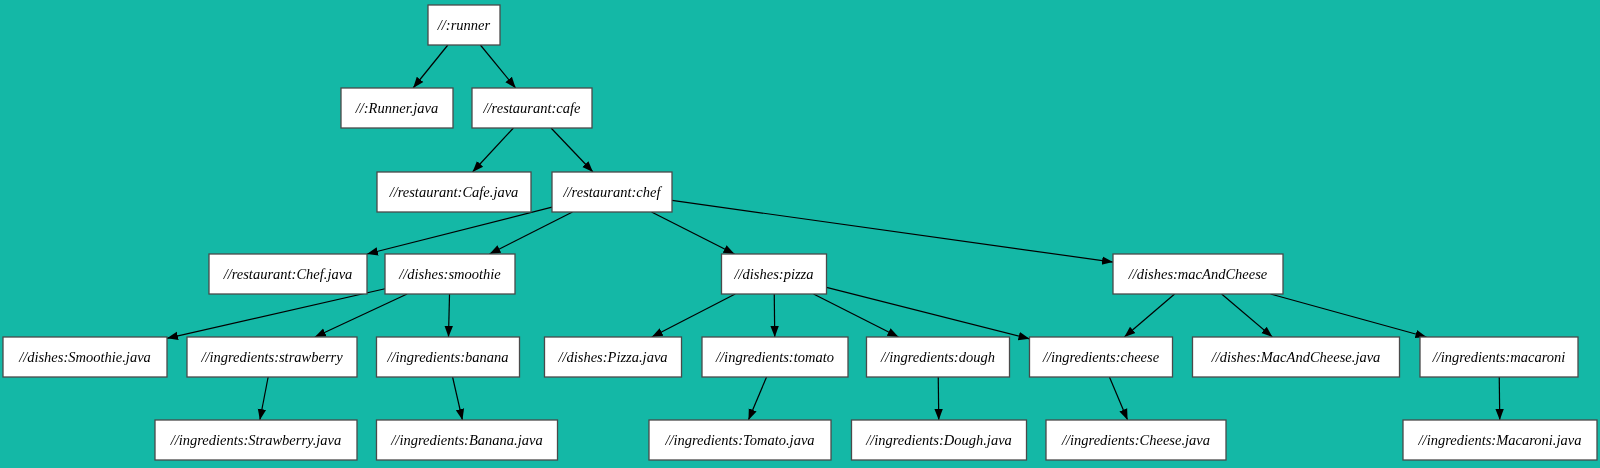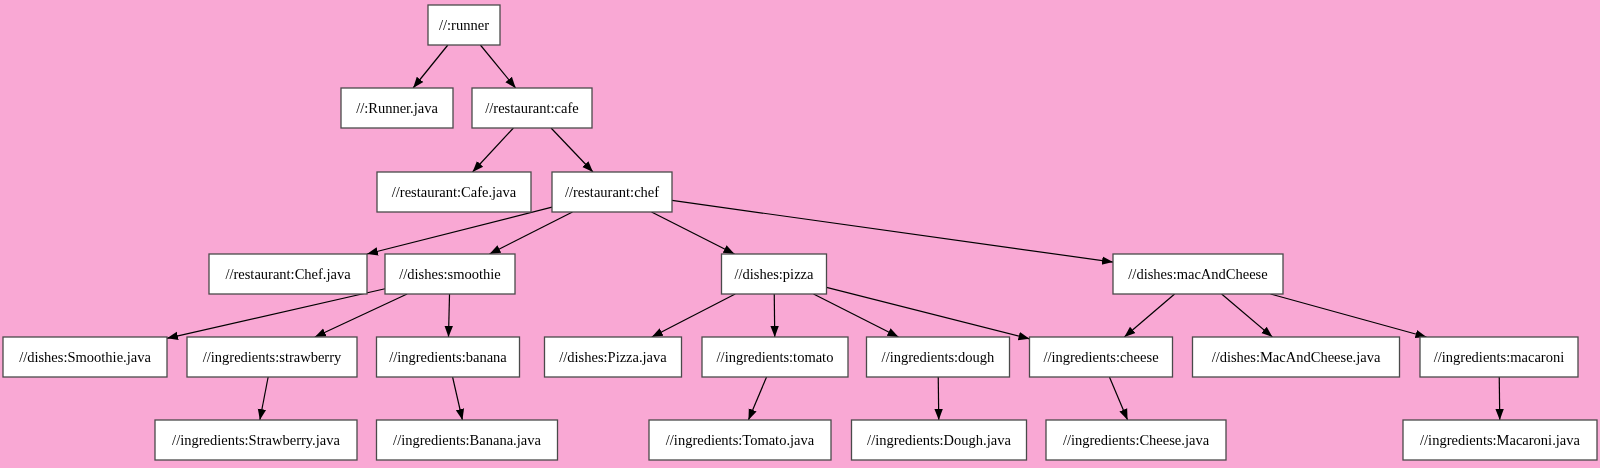--- a/index.html
+++ b/index.html
@@ -5,22 +5,23 @@
   html, body {
     margin: 0;
     padding: 0;
     background: #ffffff;
     font-family: "Liberation Serif", "DejaVu Serif", serif;
   }
   .canvas-wrap {
     position: relative;
     width: 1600px;
     height: 468px;
-    background: #f9a8d4;
+    background: #14b8a6;
     overflow: hidden;
+    font-style: italic;
   }
   svg.graph {
     display: block;
   }
   .node-box {
     fill: #ffffff;
     stroke: #4a4a4a;
     stroke-width: 1.3;
   }
   .node-label {

